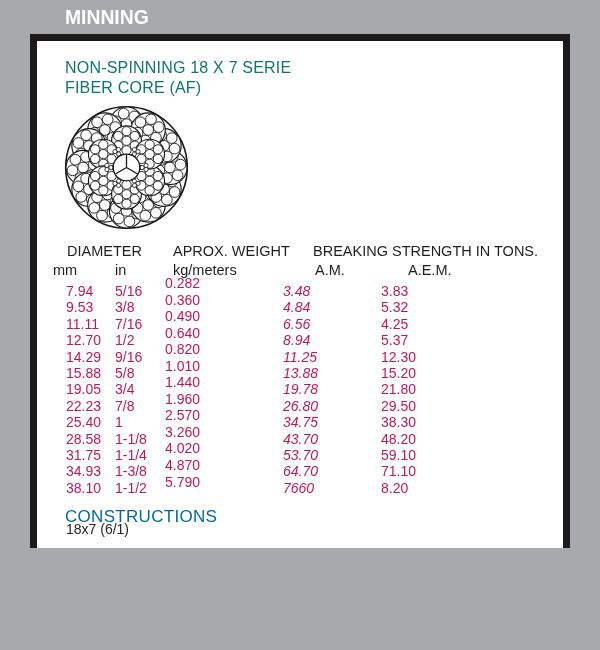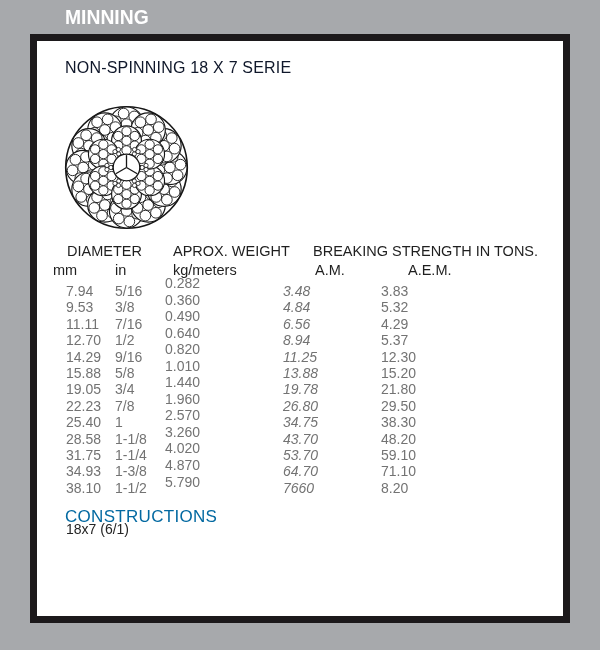--- a/index.html
+++ b/index.html
@@ -1,54 +1,55 @@
 <!DOCTYPE html>
 <html><head>
 <meta charset="utf-8">
 <style>
   html,body{margin:0;padding:0;background:#a7a9ac;}
-  #page{position:relative;width:600px;height:650px;background:#a7a9ac;overflow:hidden;
+  #page{position:relative;width:600px;height:548px;background:#a7a9ac;overflow:hidden;
         font-family:"Liberation Sans","DejaVu Sans",sans-serif;color:#212121;}
   #brand{position:absolute;left:65px;top:5px;font-size:21px;font-weight:800;color:#ffffff;
          letter-spacing:0px;transform:scaleX(0.92);transform-origin:left top;white-space:nowrap;}
   #card{position:absolute;left:30px;top:34px;width:540px;height:589px;box-sizing:border-box;
         background:#ffffff;border:7px solid #1c191b;}
   #title{position:absolute;left:28px;top:17px;font-size:16px;line-height:20px;
-         letter-spacing:0.2px;color:#0f172a;white-space:nowrap;}
+         letter-spacing:0.2px;color:#0f766e;white-space:nowrap;}
   #rope{position:absolute;left:27px;top:64px;width:125px;height:125px;}
   #tbl{position:absolute;left:0;top:0;right:0;bottom:0;}
   .gh{position:absolute;top:202px;font-size:14.5px;color:#1f1f1f;white-space:nowrap;}
   #gh-diameter{left:30px;}
   #gh-weight{left:136px;}
   #gh-strength{left:276px;}
   .ch{position:absolute;top:221px;font-size:14.5px;color:#1f1f1f;white-space:nowrap;}
   #ch-mm{left:16px;}
   #ch-in{left:78px;}
   #ch-kg{left:136px;}
   #ch-am{left:278px;}
   #ch-aem{left:371px;}
-  .col{position:absolute;top:242px;font-size:14px;line-height:16.4px;color:#737373;white-space:nowrap;}
+  .col{position:absolute;top:242px;font-size:14px;line-height:16.4px;color:#be185d;white-space:nowrap;}
   #col-mm{left:29px;}
   #col-in{left:78px;}
   #col-kg{left:128px;top:234px;line-height:16.55px;}
   #col-am{left:246px;font-style:italic;}
   #col-aem{left:344px;}
   #constructions-label{position:absolute;left:28px;top:466px;font-size:17px;
                        letter-spacing:0.3px;color:#0369a1;white-space:nowrap;}
   #constructions-value{position:absolute;left:29px;top:480px;font-size:14px;color:#242424;white-space:nowrap;}
 </style>
 </head>
 <body>
 
 <div id="page">
   <div id="brand">MINNING</div>
 
   <div id="card">
     <div id="title">
       <div>NON-SPINNING 18 X 7 SERIE</div>
+      <div>FIBER CORE (AF)</div>
     </div>
 
     <svg id="rope" viewBox="0 0 124 124" xmlns="http://www.w3.org/2000/svg">
         <circle cx="62" cy="62" r="60.3" fill="#ffffff" stroke="#161616" stroke-width="1.6"></circle>
         <circle cx="62" cy="19" r="17" fill="#ffffff" stroke="#161616" stroke-width="1.15"></circle>
         <circle cx="59.18693398519719" cy="8.501494707710618" r="5.295081967213115" fill="#ffffff" stroke="#161616" stroke-width="0.9"></circle>
         <circle cx="51.50149470771062" cy="16.18693398519719" r="5.295081967213115" fill="#ffffff" stroke="#161616" stroke-width="0.9"></circle>
         <circle cx="54.31456072251343" cy="26.685439277486573" r="5.295081967213115" fill="#ffffff" stroke="#161616" stroke-width="0.9"></circle>
         <circle cx="64.81306601480281" cy="29.49850529228938" r="5.295081967213115" fill="#ffffff" stroke="#161616" stroke-width="0.9"></circle>
         <circle cx="72.49850529228938" cy="21.813066014802807" r="5.295081967213115" fill="#ffffff" stroke="#161616" stroke-width="0.9"></circle>
@@ -281,21 +282,21 @@
           <div class="cell">26.80</div>
           <div class="cell">34.75</div>
           <div class="cell">43.70</div>
           <div class="cell">53.70</div>
           <div class="cell">64.70</div>
           <div class="cell">7660</div>
         </div>
       <div class="col" id="col-aem">
           <div class="cell">3.83</div>
           <div class="cell">5.32</div>
-          <div class="cell">4.29</div>
+          <div class="cell">4.25</div>
           <div class="cell">5.37</div>
           <div class="cell">12.30</div>
           <div class="cell">15.20</div>
           <div class="cell">21.80</div>
           <div class="cell">29.50</div>
           <div class="cell">38.30</div>
           <div class="cell">48.20</div>
           <div class="cell">59.10</div>
           <div class="cell">71.10</div>
           <div class="cell">8.20</div>

